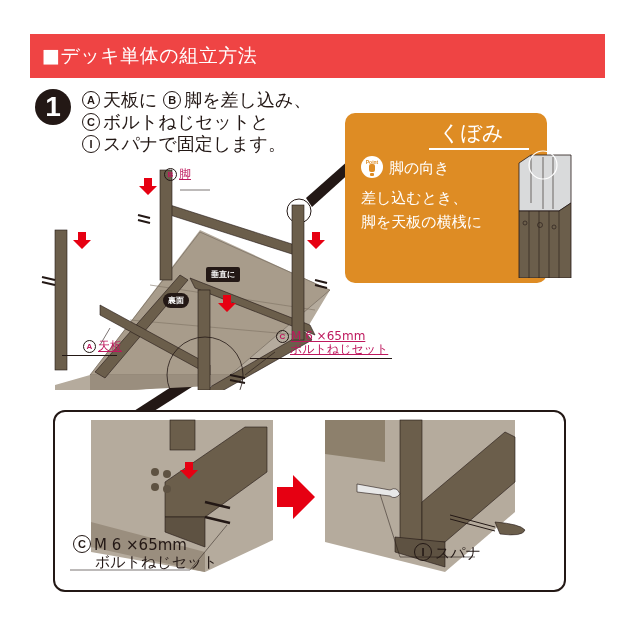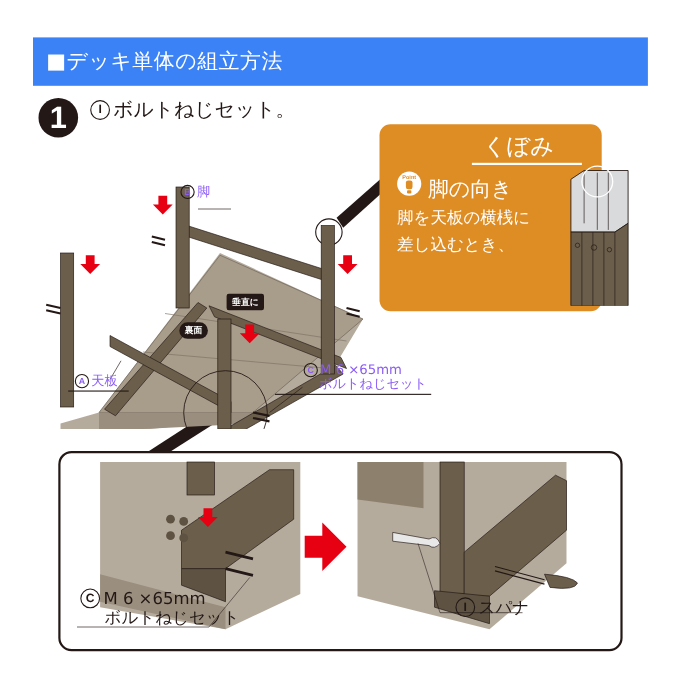--- a/index.html
+++ b/index.html
@@ -1,76 +1,83 @@
 <!DOCTYPE html>
 <html><head>
 <meta charset="utf-8">
 <style>
   html,body{margin:0;padding:0;background:#ffffff;}
   body{width:618px;height:618px;position:relative;overflow:hidden;font-family:"DejaVu Sans","Liberation Sans",sans-serif;color:#231815;}
-  .header{position:absolute;left:30px;top:34px;width:559px;height:44px;background:#3b82f6;color:#fff;}
+  .header{position:absolute;left:30px;top:34px;width:559px;height:44px;background:#ef4444;color:#fff;padding-left:16px;}
   .header .title{position:absolute;left:12px;top:9px;font-size:19px;letter-spacing:0.5px;white-space:nowrap;}
   .step-badge{position:absolute;left:35px;top:89px;width:36px;height:36px;border-radius:50%;background:#231815;color:#fff;font-weight:bold;font-size:28px;line-height:36px;text-align:center;font-family:"Liberation Sans",sans-serif;}
   .instructions{position:absolute;left:82px;top:89px;font-size:18px;line-height:22px;color:#231815;}
   .instructions .line{white-space:nowrap;}
   .circ{display:inline-block;width:16px;height:16px;border:1.5px solid #231815;border-radius:50%;font-size:11px;line-height:16px;text-align:center;font-weight:bold;font-family:"Liberation Sans",sans-serif;vertical-align:2px;margin-right:3px;}
   .circ.sm{width:11px;height:11px;line-height:11px;font-size:8px;border-width:1px;margin-right:2px;vertical-align:1px;}
   .point-box{position:absolute;left:345px;top:113px;width:202px;height:170px;background:#de8c24;border-radius:10px;color:#fff;}
   .kubomi{position:absolute;left:94px;top:6px;font-size:21px;white-space:nowrap;}
   .kubomi-line{position:absolute;left:84px;top:35px;width:100px;height:1.5px;background:#fff;}
   .point-icon{position:absolute;left:16px;top:43px;width:22px;height:22px;border-radius:50%;background:#fff;}
   .point-icon .pt{position:absolute;top:3px;left:0;width:22px;text-align:center;font-size:5px;color:#de8c24;font-weight:bold;font-family:"Liberation Sans",sans-serif;}
   .point-icon .bang{position:absolute;top:8px;left:8px;width:6px;height:8px;background:#de8c24;border-radius:2px;}
   .point-icon .dot{position:absolute;top:17px;left:9px;width:4px;height:3px;background:#de8c24;border-radius:1px;}
-  .point-title{position:absolute;left:44px;top:46px;font-size:19px;white-space:nowrap;}
+  .point-title{position:absolute;left:44px;top:46px;font-size:15px;white-space:nowrap;}
   .point-body{position:absolute;left:16px;top:73px;font-size:15px;line-height:24px;}
   .point-body .line{white-space:nowrap;}
   .leg-illus{position:absolute;left:170px;top:30px;width:60px;height:135px;}
   .main-illus{position:absolute;left:30px;top:160px;width:330px;height:230px;}
-  .lbl{position:absolute;font-size:12px;white-space:nowrap;color:#8b5cf6;}
+  .lbl{position:absolute;font-size:12px;white-space:nowrap;color:#be185d;text-decoration:underline;}
   .lbl-underline{position:absolute;height:1px;background:#231815;}
   .tag-black{position:absolute;background:#231815;color:#fff;font-size:8px;font-weight:bold;padding:2px 5px;border-radius:8px;white-space:nowrap;}
   .tag-sq{border-radius:2px;}
   .detail-frame{position:absolute;left:53px;top:410px;width:509px;height:178px;border:2px solid #231815;border-radius:12px;background:#fff;}
   .detail-illus{position:absolute;left:0;top:0;width:509px;height:178px;}
   .detail-lbl{position:absolute;font-size:15px;line-height:17px;white-space:nowrap;color:#231815;}
 </style>
 </head>
 <body>
 
 <div class="header">
   <span class="title">■デッキ単体の組立方法</span>
 </div>
 
 <div class="step-badge">1</div>
 
 <div class="instructions">
   <div class="line">
-    <span class="circ">I</span><span>ボルトねじセット。</span>
+    <span class="circ">A</span><span>天板に</span>
+    <span class="circ">B</span><span>脚を差し込み、</span>
+  </div>
+  <div class="line">
+    <span class="circ">C</span><span>ボルトねじセットと</span>
+  </div>
+  <div class="line">
+    <span class="circ">I</span><span>スパナで固定します。</span>
   </div>
 </div>
 
 <svg style="position:absolute;left:0;top:0;width:618px;height:618px;pointer-events:none">
   <polygon points="306,198 349,160 353,170 312,207" fill="#231815"></polygon>
   <circle cx="299" cy="211" r="12" fill="none" stroke="#231815" stroke-width="1"></circle>
   <polygon points="120,420 185,378 195,385 140,420" fill="#231815"></polygon>
 </svg>
 
 <div class="point-box">
   <span class="kubomi">くぼみ</span>
   <div class="kubomi-line"></div>
   <div class="point-icon">
     <span class="pt">Point</span>
     <span class="bang"></span>
       <span class="dot"></span>
   </div>
   <span class="point-title">脚の向き</span>
   <div class="point-body">
+    <div class="line">差し込むとき、</div>
     <div class="line">脚を天板の横桟に</div>
-    <div class="line">差し込むとき、</div>
   </div>
   <svg class="leg-illus" viewBox="0 0 60 135">
     <polygon points="4,20 16,12 56,12 56,60 44,68 4,68" fill="#d9dadb" stroke="#231815" stroke-width="0.8"></polygon>
     <line x1="16" y1="12" x2="16" y2="60" stroke="#231815" stroke-width="0.6"></line>
     <line x1="28" y1="14" x2="28" y2="66" stroke="#231815" stroke-width="0.6"></line>
     <line x1="38" y1="14" x2="38" y2="66" stroke="#231815" stroke-width="0.6"></line>
     <polygon points="4,68 44,68 56,60 56,135 4,135" fill="#6b5e4b" stroke="#231815" stroke-width="0.8"></polygon>
     <line x1="14" y1="68" x2="14" y2="135" stroke="#231815" stroke-width="0.6"></line>
     <line x1="24" y1="68" x2="24" y2="135" stroke="#231815" stroke-width="0.6"></line>
     <line x1="34" y1="68" x2="34" y2="135" stroke="#231815" stroke-width="0.6"></line>
@@ -122,21 +129,21 @@
 
   <circle cx="175" cy="215" r="38" fill="none" stroke="#231815" stroke-width="0.8"></circle>
   <line x1="80" y1="168" x2="70" y2="185" stroke="#231815" stroke-width="0.6"></line>
   <line x1="215" y1="215" x2="245" y2="192" stroke="#231815" stroke-width="0.6"></line>
   <line x1="150" y1="30" x2="180" y2="30" stroke="#231815" stroke-width="0.6"></line>
 </svg>
 
 <div class="lbl" style="left:164px;top:166px;">
   <span class="circ sm">B</span><span>脚</span>
 </div>
-<div class="lbl" style="left:68px;top:338px;">
+<div class="lbl" style="left:83px;top:338px;">
   <span class="circ sm">A</span><span>天板</span>
 </div>
 <div class="lbl-underline" style="left:62px;top:355px;width:55px;"></div>
 <div class="tag-black" style="left:163px;top:273px;margin-top:20px;">裏面</div>
 <div class="tag-black tag-sq" style="left:206px;top:267px;">垂直に</div>
 <div class="lbl" style="left:276px;top:330px;line-height:13px;">
   <div><span class="circ sm">C</span><span>M 6 ×65mm</span></div>
   <div style="padding-left:14px;">ボルトねじセット</div>
 </div>
 <div class="lbl-underline" style="left:250px;top:358px;width:142px;"></div>

